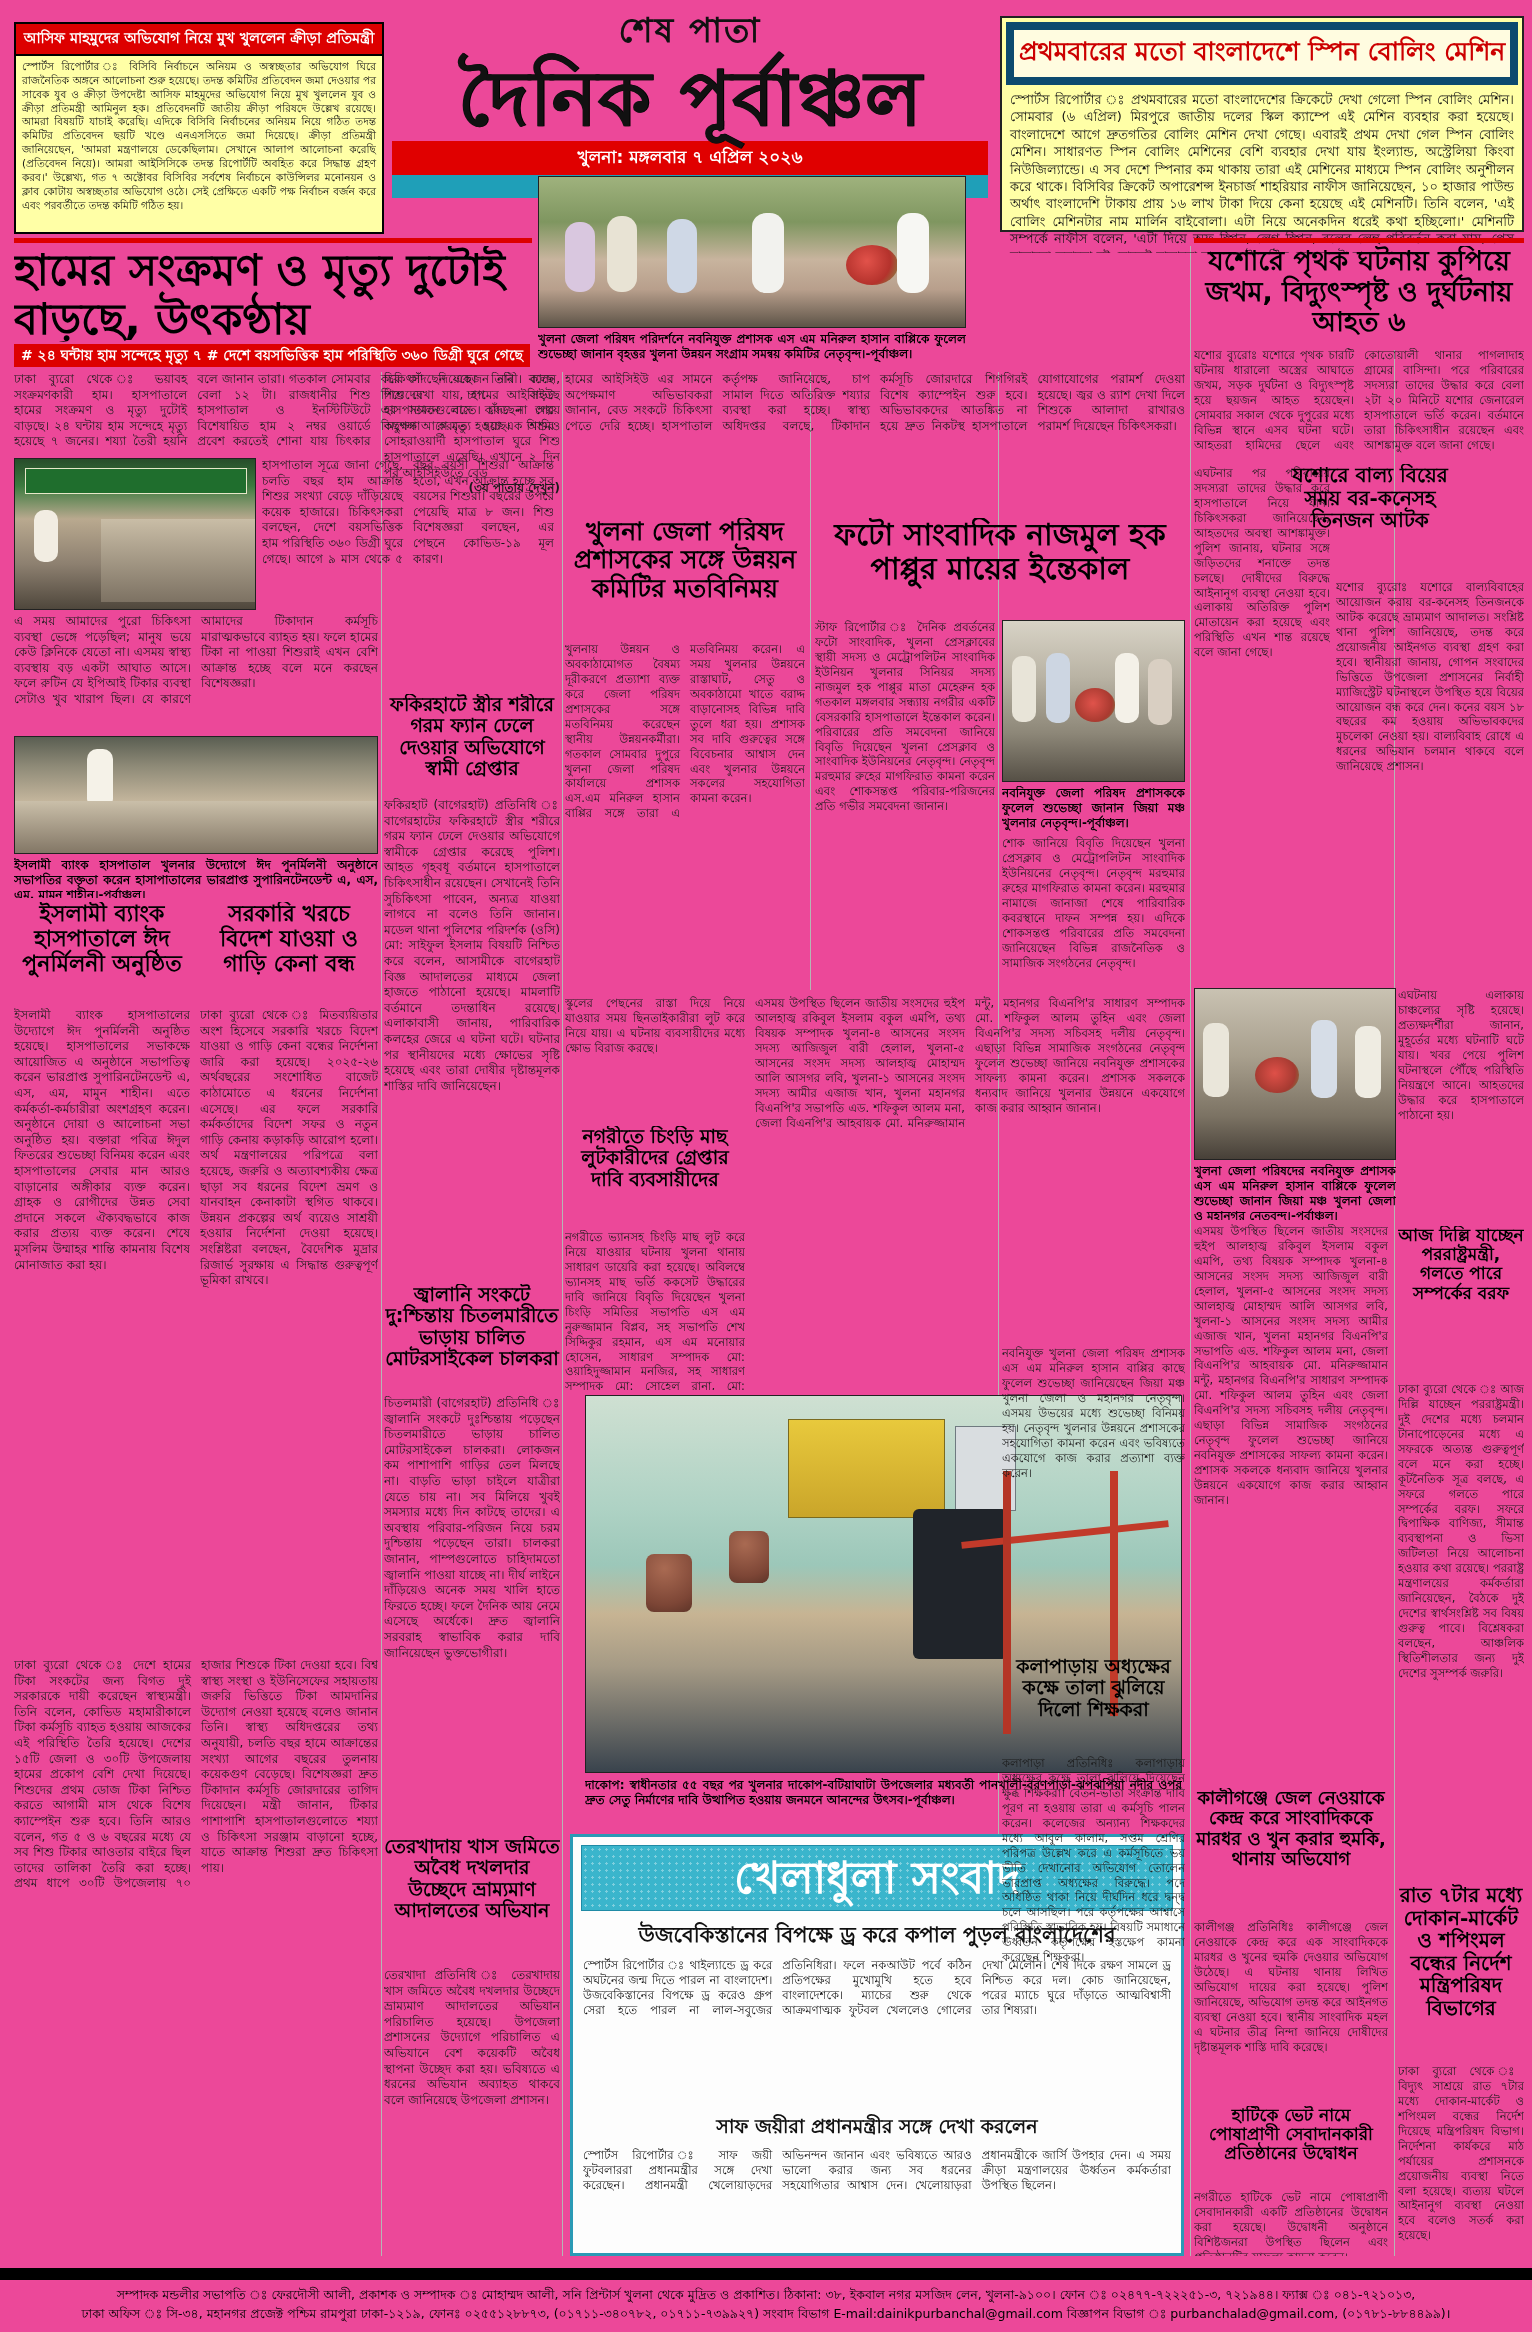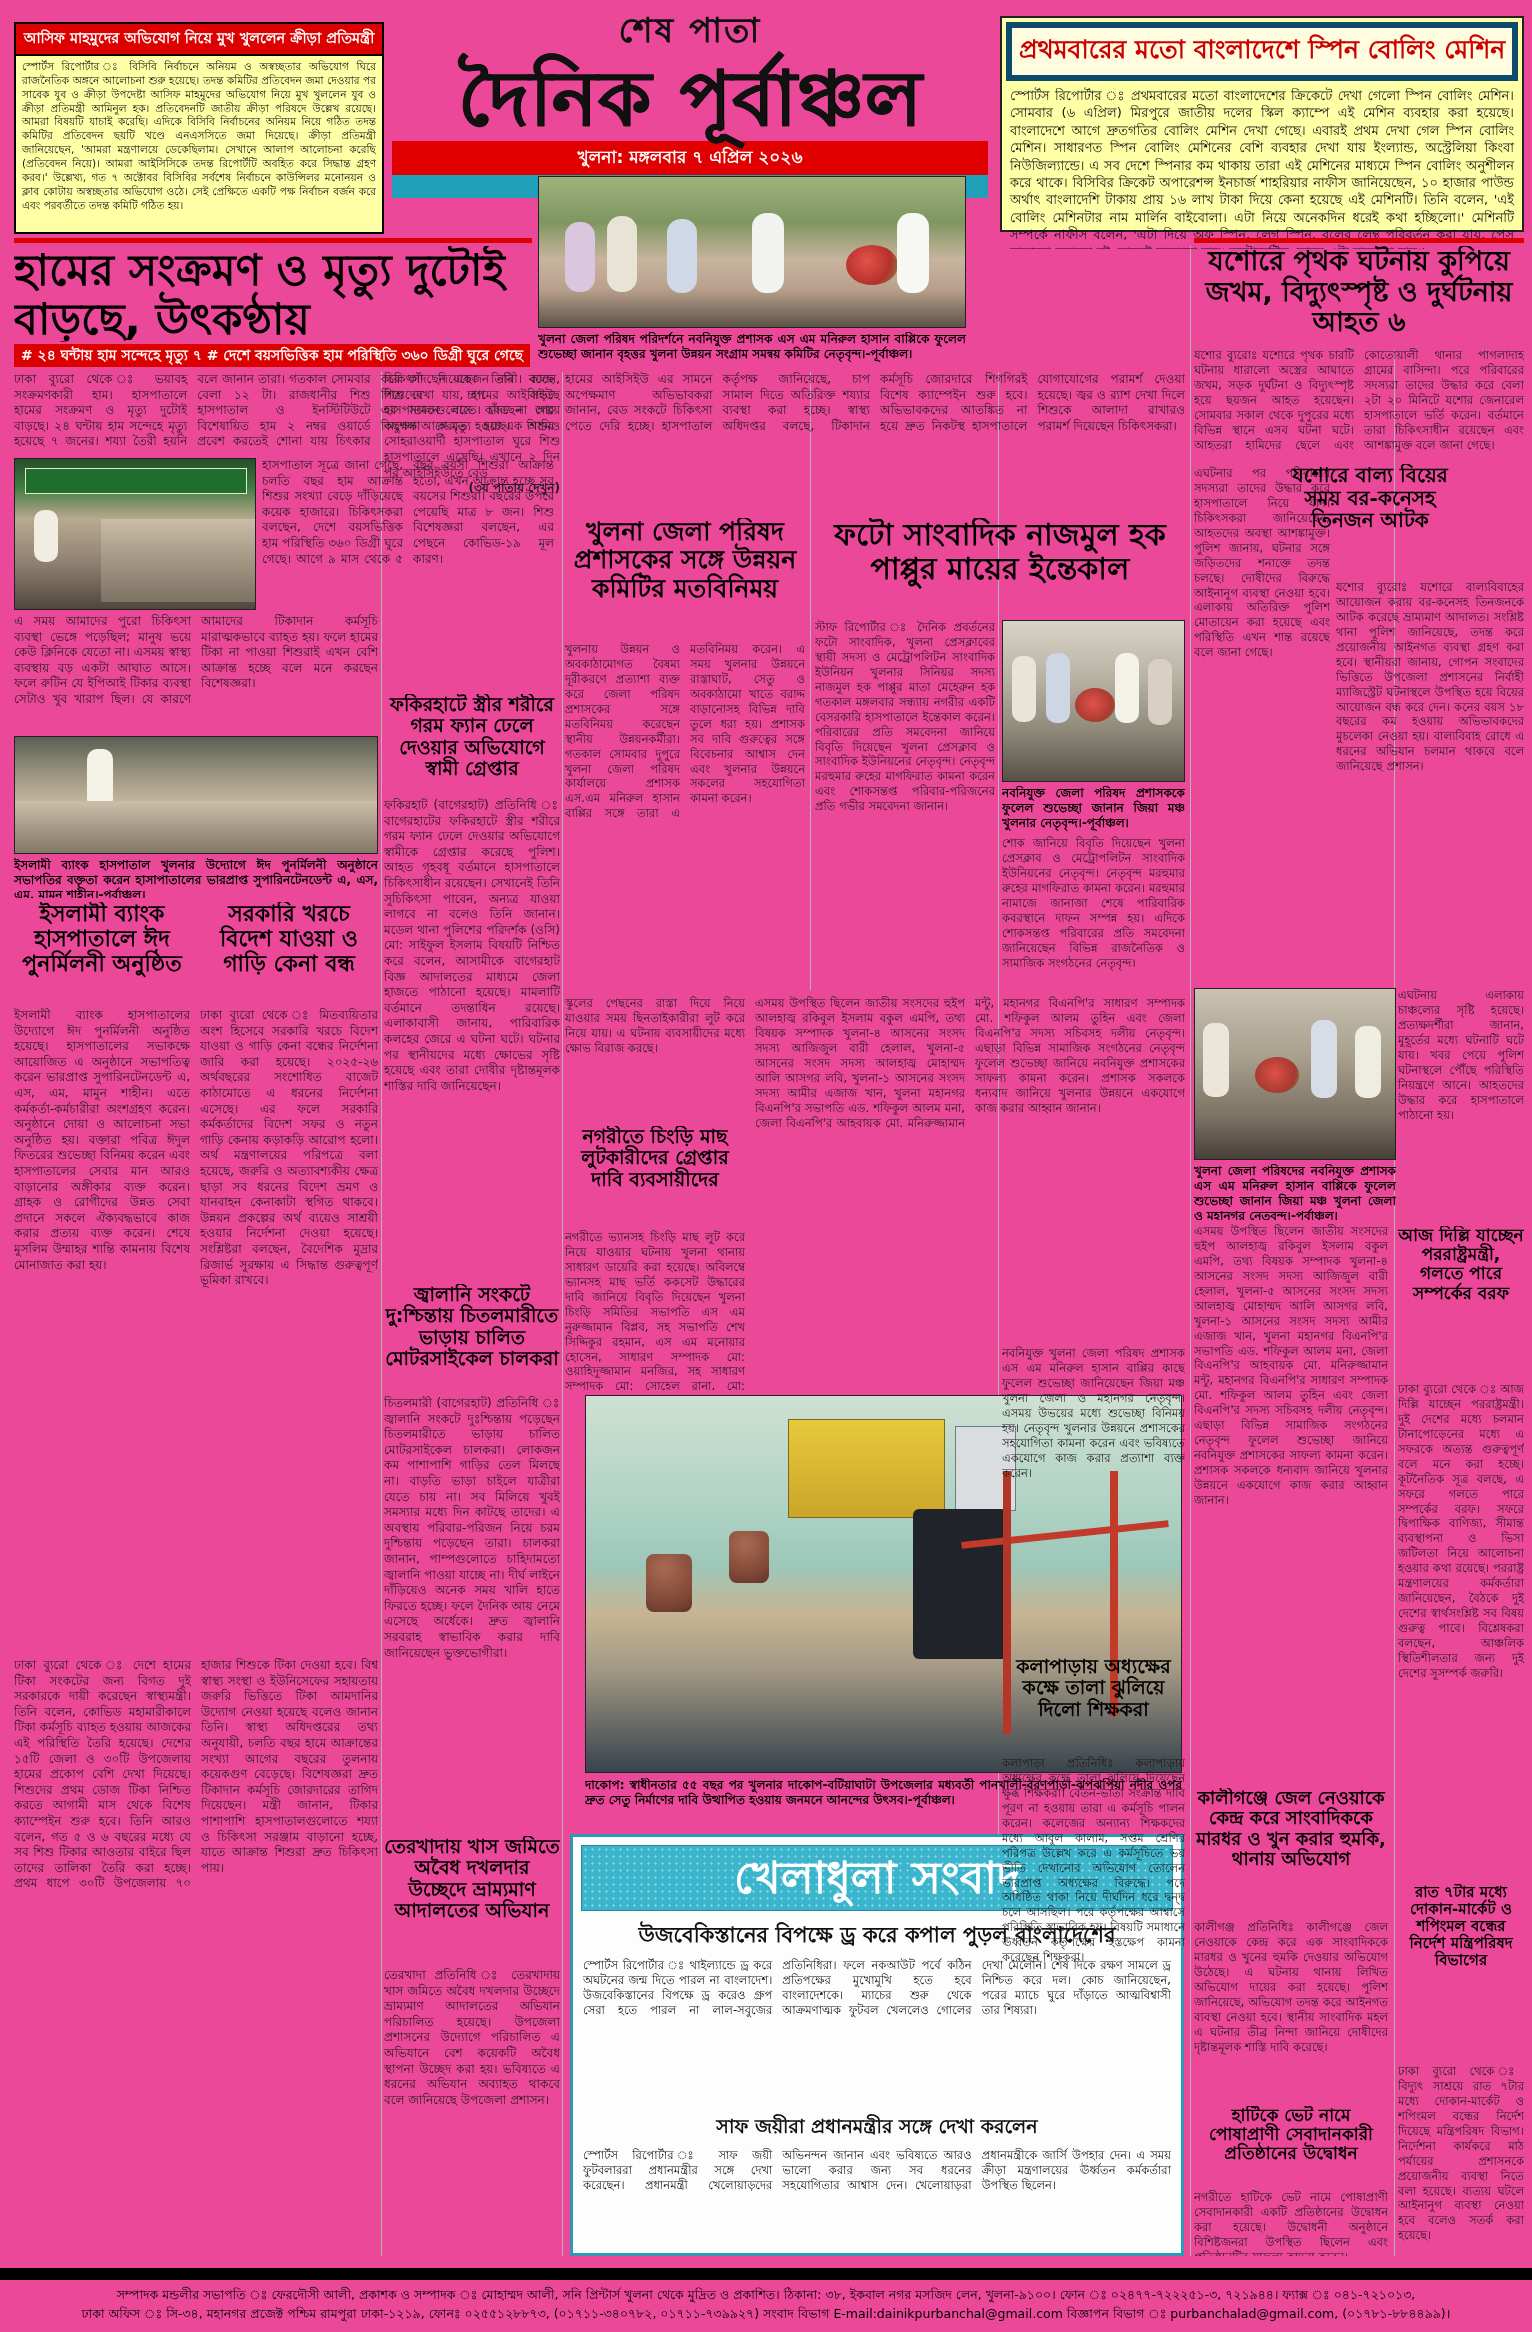--- a/index.html
+++ b/index.html
@@ -14,21 +14,21 @@
   .headline{font-weight:bold;text-align:center;line-height:1.13;color:#000;overflow:hidden;}
   .photo{border:1px solid #222;overflow:hidden;}
   .caption{font-size:12px;font-weight:bold;line-height:1.25;text-align:justify;color:#000;overflow:hidden;}
   .redbar{background:#dd0000;color:#ffffff;font-weight:bold;text-align:center;}
   
   .box-left{border:2px solid #000;background:#ffffa6;}
   .box-left .bl-head{background:#dd0000;color:#fff;font-weight:bold;font-size:14.5px;text-align:center;
                      padding:3px 2px;border-bottom:2px solid #000;}
   .box-left .bl-body{font-size:10.5px;line-height:1.32;text-align:justify;padding:4px 6px;color:#111;overflow:hidden;height:168px;}
   .box-right{border:2px solid #222;background:#ffffa6;}
-  .box-right .br-head{border:6px solid #0c4a6e;margin:4px;background:#fffce0;color:#cc0000;
+  .box-right .br-head{border:8px solid #0c4a6e;margin:4px;background:#fffce0;color:#cc0000;
                       font-size:25px;font-weight:bold;text-align:center;padding:2px 0;}
   .box-right .br-body{font-size:13px;line-height:1.34;text-align:justify;padding:2px 8px;color:#111;overflow:hidden;height:160px;}
   
   .m-label{font-size:34px;font-weight:bold;text-align:center;letter-spacing:2px;}
   .m-title{font-size:76px;font-weight:bold;text-align:center;line-height:1.0;letter-spacing:1px;
            text-shadow:1px 0 #000;}
   .m-date{background:#e00000;color:#fff;font-size:17px;font-weight:bold;text-align:center;padding:3px 0;}
   .m-site{background:#1f9fb8;color:#fff;font-size:16px;font-weight:bold;text-align:center;padding:2px 0;letter-spacing:1px;}
   
   .sports-box{border:3px solid #2a9ab5;background:#fdfdfd;}
@@ -188,21 +188,21 @@
          background:radial-gradient(circle at 45% 45%,#df5048,#a53a31 65%,#6e9048);"></div>
     <div style="position:absolute;left:4%;top:20%;width:26px;height:74px;border-radius:10px;background:#eae6da;"></div>
     <div style="position:absolute;left:58%;top:18%;width:26px;height:78px;border-radius:10px;background:#d6dde7;"></div>
     <div style="position:absolute;left:80%;top:22%;width:26px;height:72px;border-radius:10px;background:#efece2;"></div>
   </div>
   <div class="abs caption" style="left:1194px;top:1164px;width:202px;height:56px;">খুলনা জেলা পরিষদের নবনিযুক্ত প্রশাসক এস এম মনিরুল হাসান বাপ্পিকে ফুলেল শুভেচ্ছা জানান জিয়া মঞ্চ খুলনা জেলা ও মহানগর নেতৃবৃন্দ।-পূর্বাঞ্চল।</div>
 
   <div class="abs body-text" style="left:1398px;top:988px;width:126px;height:232px;font-size:11.5px;">এঘটনায় এলাকায় চাঞ্চল্যের সৃষ্টি হয়েছে। প্রত্যক্ষদর্শীরা জানান, মুহূর্তের মধ্যে ঘটনাটি ঘটে যায়। খবর পেয়ে পুলিশ ঘটনাস্থলে পৌঁছে পরিস্থিতি নিয়ন্ত্রণে আনে। আহতদের উদ্ধার করে হাসপাতালে পাঠানো হয়।</div>
   <div class="abs headline" style="left:1398px;top:1226px;width:126px;height:150px;font-size:17px;">আজ দিল্লি যাচ্ছেন পররাষ্ট্রমন্ত্রী, গলতে পারে সম্পর্কের বরফ</div>
   <div class="abs body-text" style="left:1398px;top:1382px;width:126px;height:498px;font-size:11.5px;">ঢাকা ব্যুরো থেকে ঃ আজ দিল্লি যাচ্ছেন পররাষ্ট্রমন্ত্রী। দুই দেশের মধ্যে চলমান টানাপোড়েনের মধ্যে এ সফরকে অত্যন্ত গুরুত্বপূর্ণ বলে মনে করা হচ্ছে। কূটনৈতিক সূত্র বলছে, এ সফরে গলতে পারে সম্পর্কের বরফ। সফরে দ্বিপাক্ষিক বাণিজ্য, সীমান্ত ব্যবস্থাপনা ও ভিসা জটিলতা নিয়ে আলোচনা হওয়ার কথা রয়েছে। পররাষ্ট্র মন্ত্রণালয়ের কর্মকর্তারা জানিয়েছেন, বৈঠকে দুই দেশের স্বার্থসংশ্লিষ্ট সব বিষয় গুরুত্ব পাবে। বিশ্লেষকরা বলছেন, আঞ্চলিক স্থিতিশীলতার জন্য দুই দেশের সুসম্পর্ক জরুরি।</div>
-  <div class="abs headline" style="left:1398px;top:1884px;width:126px;height:176px;font-size:15px;">রাত ৭টার মধ্যে দোকান-মার্কেট ও শপিংমল বন্ধের নির্দেশ মন্ত্রিপরিষদ বিভাগের</div>
+  <div class="abs headline" style="left:1398px;top:1884px;width:126px;height:176px;font-size:20px;">রাত ৭টার মধ্যে দোকান-মার্কেট ও শপিংমল বন্ধের নির্দেশ মন্ত্রিপরিষদ বিভাগের</div>
   <div class="abs body-text" style="left:1398px;top:2064px;width:126px;height:192px;font-size:11.5px;">ঢাকা ব্যুরো থেকে ঃ বিদ্যুৎ সাশ্রয়ে রাত ৭টার মধ্যে দোকান-মার্কেট ও শপিংমল বন্ধের নির্দেশ দিয়েছে মন্ত্রিপরিষদ বিভাগ। নির্দেশনা কার্যকরে মাঠ পর্যায়ের প্রশাসনকে প্রয়োজনীয় ব্যবস্থা নিতে বলা হয়েছে। ব্যত্যয় ঘটলে আইনানুগ ব্যবস্থা নেওয়া হবে বলেও সতর্ক করা হয়েছে।</div>
 
   <div class="abs body-text" style="left:1194px;top:1224px;width:194px;height:560px;font-size:11.5px;">এসময় উপস্থিত ছিলেন জাতীয় সংসদের হুইপ আলহাজ্ব রকিবুল ইসলাম বকুল এমপি, তথ্য বিষয়ক সম্পাদক খুলনা-৪ আসনের সংসদ সদস্য আজিজুল বারী হেলাল, খুলনা-৫ আসনের সংসদ সদস্য আলহাজ্ব মোহাম্মদ আলি আসগর লবি, খুলনা-১ আসনের সংসদ সদস্য আমীর এজাজ খান, খুলনা মহানগর বিএনপি'র সভাপতি এড. শফিকুল আলম মনা, জেলা বিএনপি'র আহবায়ক মো. মনিরুজ্জামান মন্টু, মহানগর বিএনপি'র সাধারণ সম্পাদক মো. শফিকুল আলম তুহিন এবং জেলা বিএনপি'র সদস্য সচিবসহ দলীয় নেতৃবৃন্দ। এছাড়া বিভিন্ন সামাজিক সংগঠনের নেতৃবৃন্দ ফুলেল শুভেচ্ছা জানিয়ে নবনিযুক্ত প্রশাসকের সাফল্য কামনা করেন। প্রশাসক সকলকে ধন্যবাদ জানিয়ে খুলনার উন্নয়নে একযোগে কাজ করার আহ্বান জানান।</div>
   <div class="abs headline" style="left:1194px;top:1788px;width:194px;height:128px;font-size:18px;">কালীগঞ্জে জেল নেওয়াকে কেন্দ্র করে সাংবাদিককে মারধর ও খুন করার হুমকি, থানায় অভিযোগ</div>
   <div class="abs body-text" style="left:1194px;top:1920px;width:194px;height:182px;font-size:11.5px;">কালীগঞ্জ প্রতিনিধিঃ কালীগঞ্জে জেল নেওয়াকে কেন্দ্র করে এক সাংবাদিককে মারধর ও খুনের হুমকি দেওয়ার অভিযোগ উঠেছে। এ ঘটনায় থানায় লিখিত অভিযোগ দায়ের করা হয়েছে। পুলিশ জানিয়েছে, অভিযোগ তদন্ত করে আইনগত ব্যবস্থা নেওয়া হবে। স্থানীয় সাংবাদিক মহল এ ঘটনার তীব্র নিন্দা জানিয়ে দোষীদের দৃষ্টান্তমূলক শাস্তি দাবি করেছে।</div>
   <div class="abs headline" style="left:1194px;top:2106px;width:194px;height:82px;font-size:17px;">হাটিকে ভেট নামে পোষাপ্রাণী সেবাদানকারী প্রতিষ্ঠানের উদ্বোধন</div>
   <div class="abs body-text" style="left:1194px;top:2190px;width:194px;height:66px;font-size:11.5px;">নগরীতে হাটিকে ভেট নামে পোষাপ্রাণী সেবাদানকারী একটি প্রতিষ্ঠানের উদ্বোধন করা হয়েছে। উদ্বোধনী অনুষ্ঠানে বিশিষ্টজনরা উপস্থিত ছিলেন এবং প্রতিষ্ঠানটির সাফল্য কামনা করেন।</div>
 
   <div class="abs footer-bar" style="left:0;top:2268px;width:1532px;height:12px;"></div>
   <div class="abs footer-text" style="left:14px;top:2286px;width:1504px;height:44px;">

